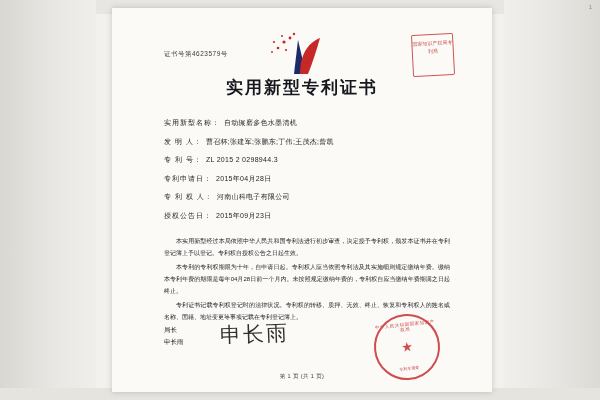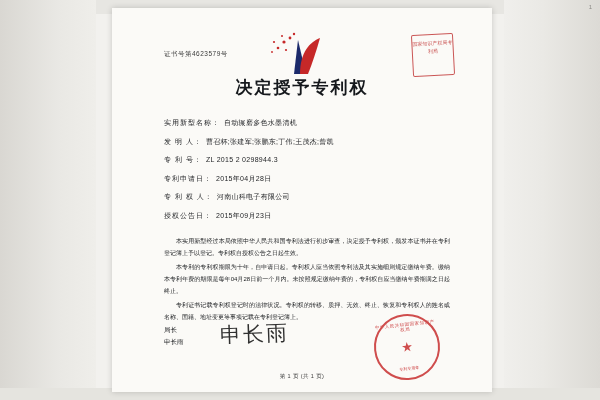--- a/index.html
+++ b/index.html
@@ -259,21 +259,21 @@
             <circle cx="24" cy="18" r="1.3"></circle>
             <circle cx="32" cy="20" r="1.1"></circle>
             <circle cx="20" cy="12" r="1.1"></circle>
             <circle cx="40" cy="4" r="1.2"></circle>
             <circle cx="28" cy="6" r="1.0"></circle>
             <circle cx="18" cy="22" r="0.9"></circle>
           </g>
         </g>
       </svg>
 
-      <div class="title">决定授予专利权</div>
+      <div class="title">实用新型专利证书</div>
 
       <div class="fields">
         <div class="row">
           <span class="lbl">实用新型名称：</span>
           <span class="val">自动辗磨多色水墨清机</span>
         </div>
         <div class="row">
           <span class="lbl">发 明 人：</span>
           <span class="val">曹召杯;张建军;张鹏东;丁伟;王茂杰;曾凯</span>
         </div>

